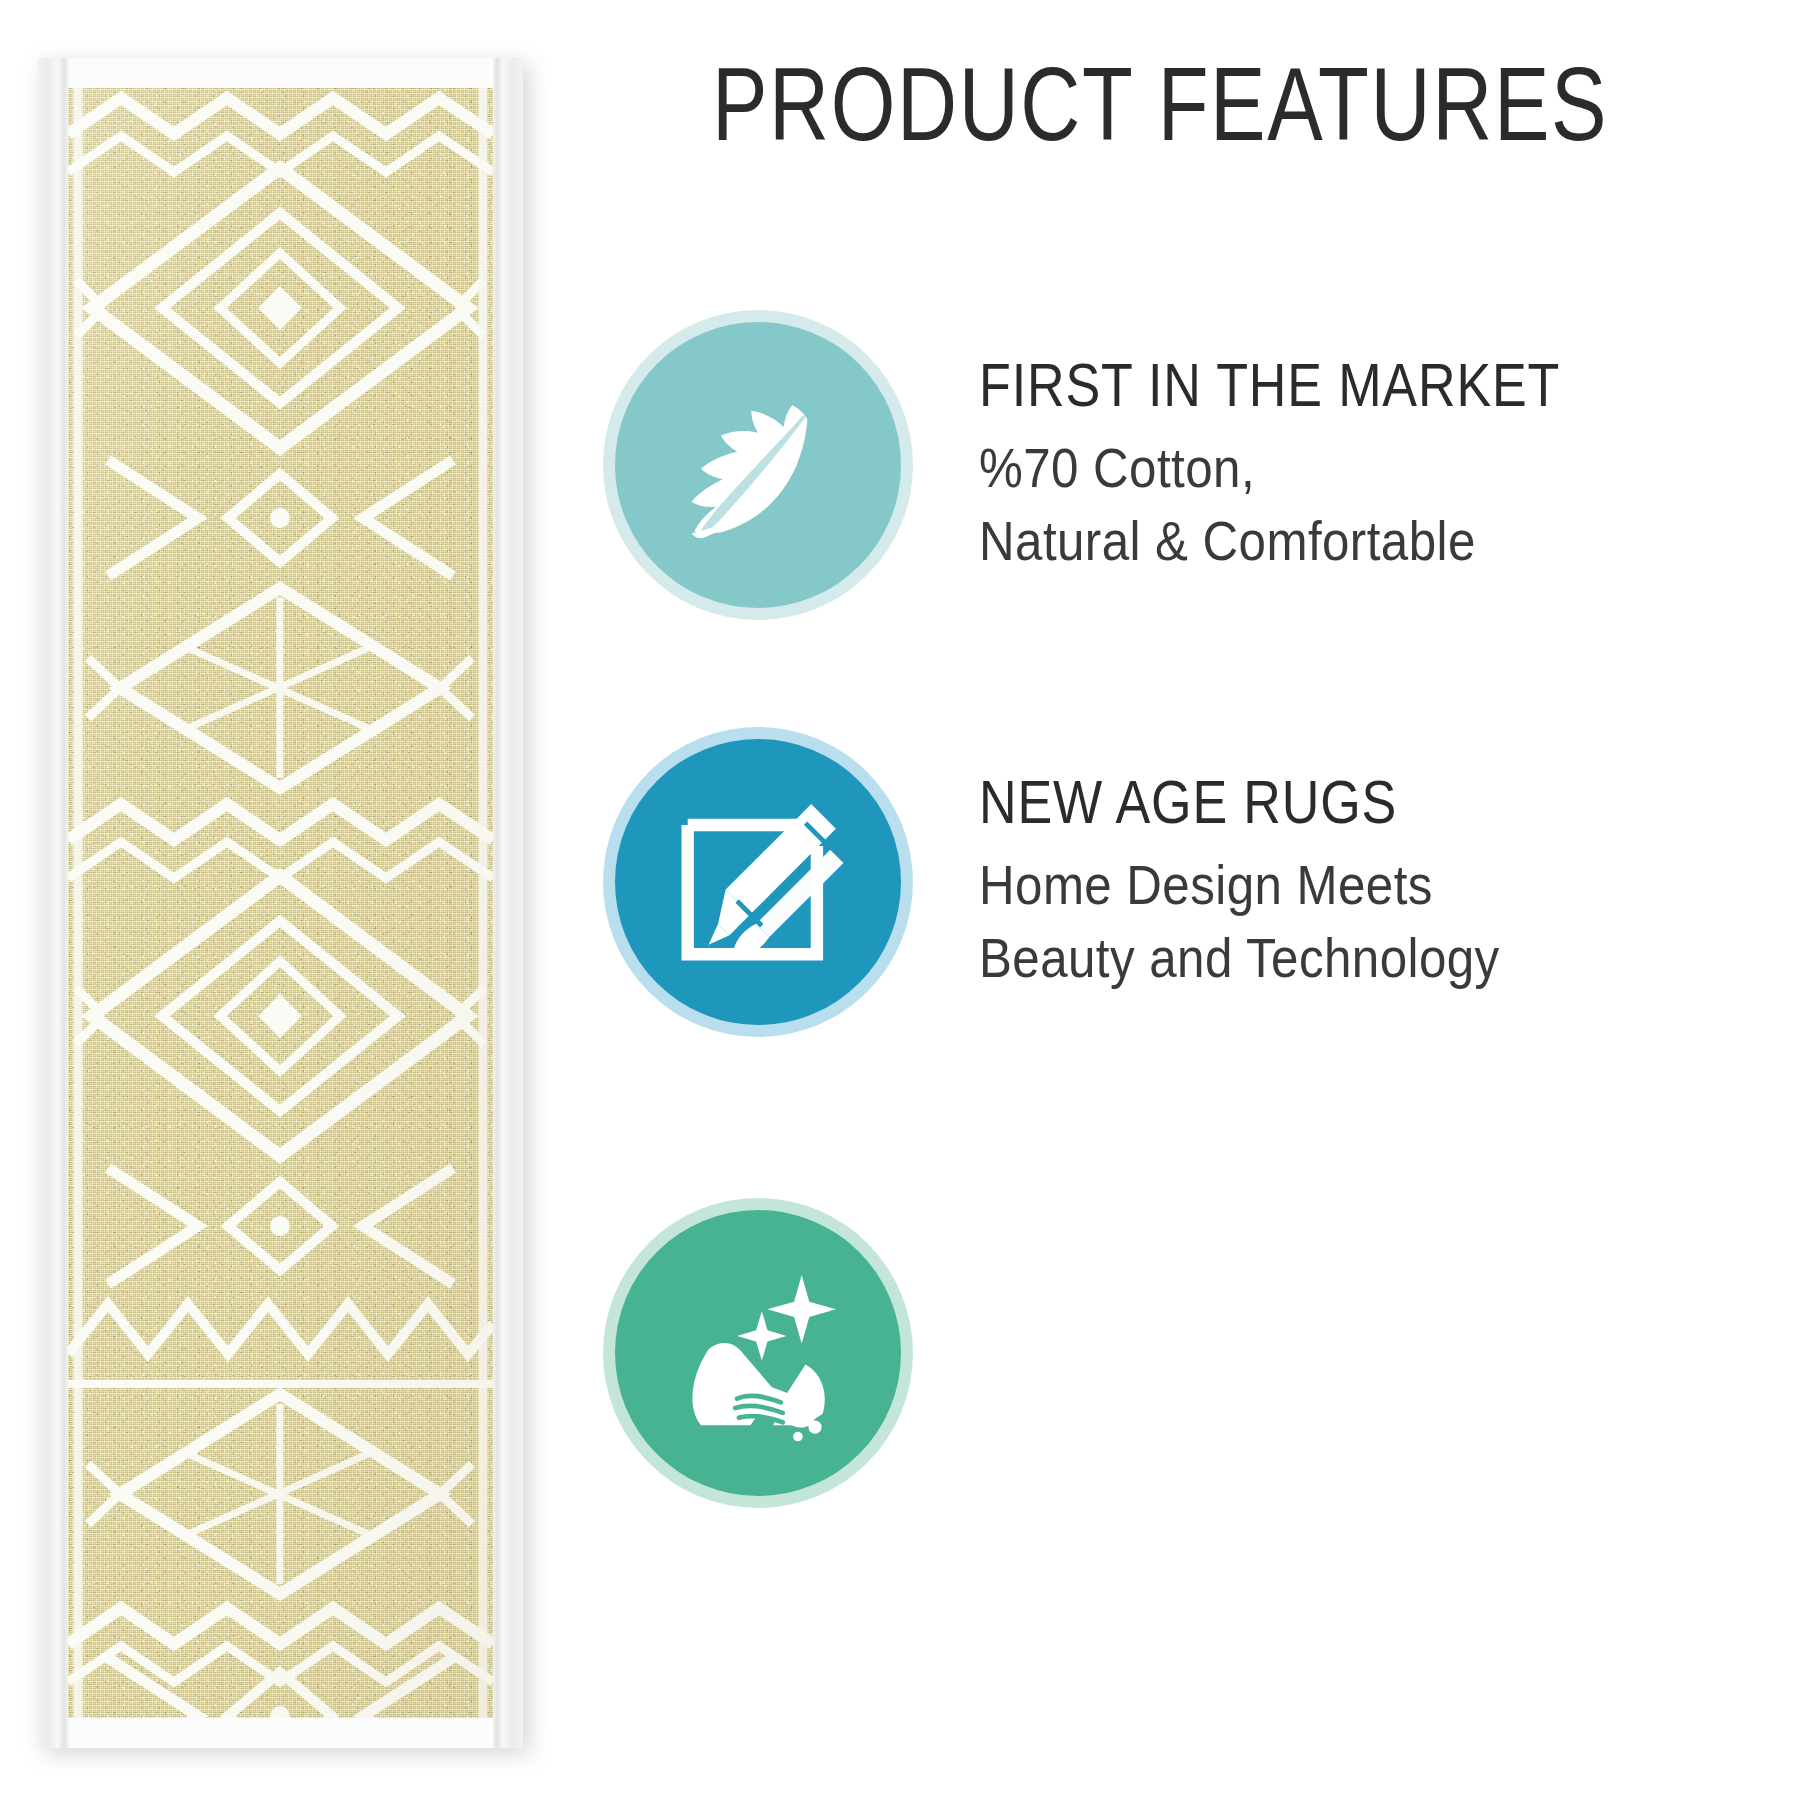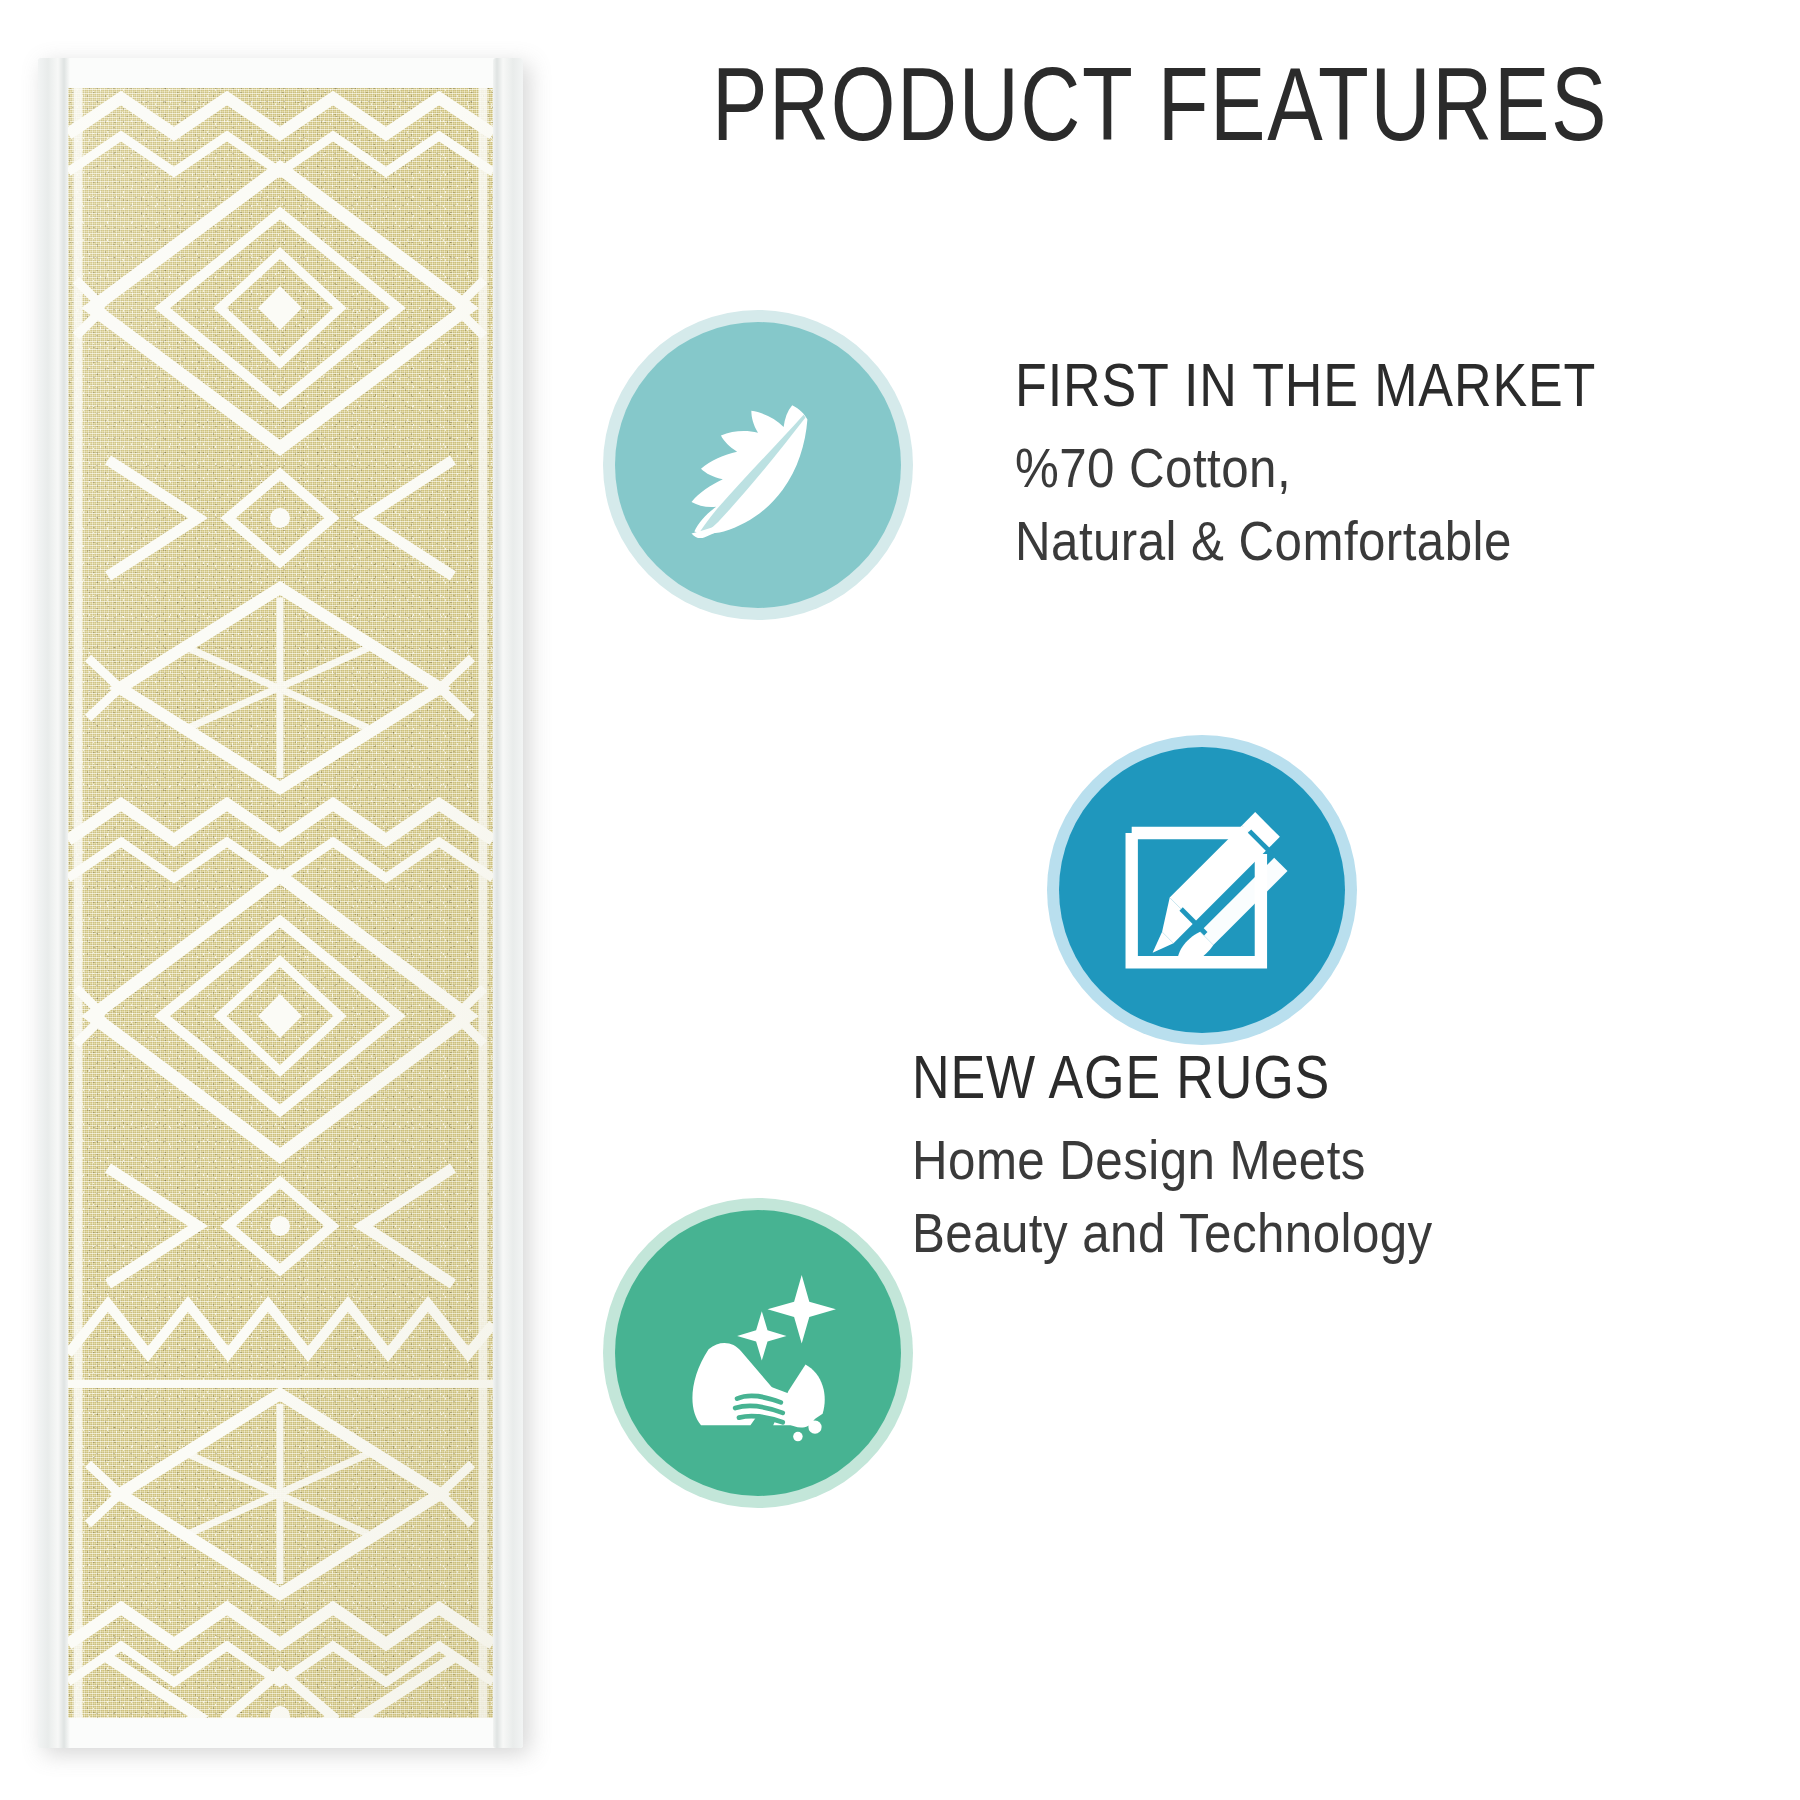--- a/index.html
+++ b/index.html
@@ -136,22 +136,22 @@
   }
 
   .feature {
     position: absolute;
     left: 0;
     width: 1240px;
     height: 350px;
     display: flex;
     align-items: center;
   }
-  #feature-0 { top: 290px; gap: 36px; }
-  #feature-1 { top: 735px; flex-direction: column; }
+  #feature-0 { top: 290px; }
+  #feature-1 { top: 707px; }
   #feature-2 { top: 1178px; }
 
   .icon-badge {
     position: relative;
     width: 310px;
     height: 310px;
     flex: 0 0 310px;
     margin-left: 43px;
     border-radius: 50%;
     display: flex;

